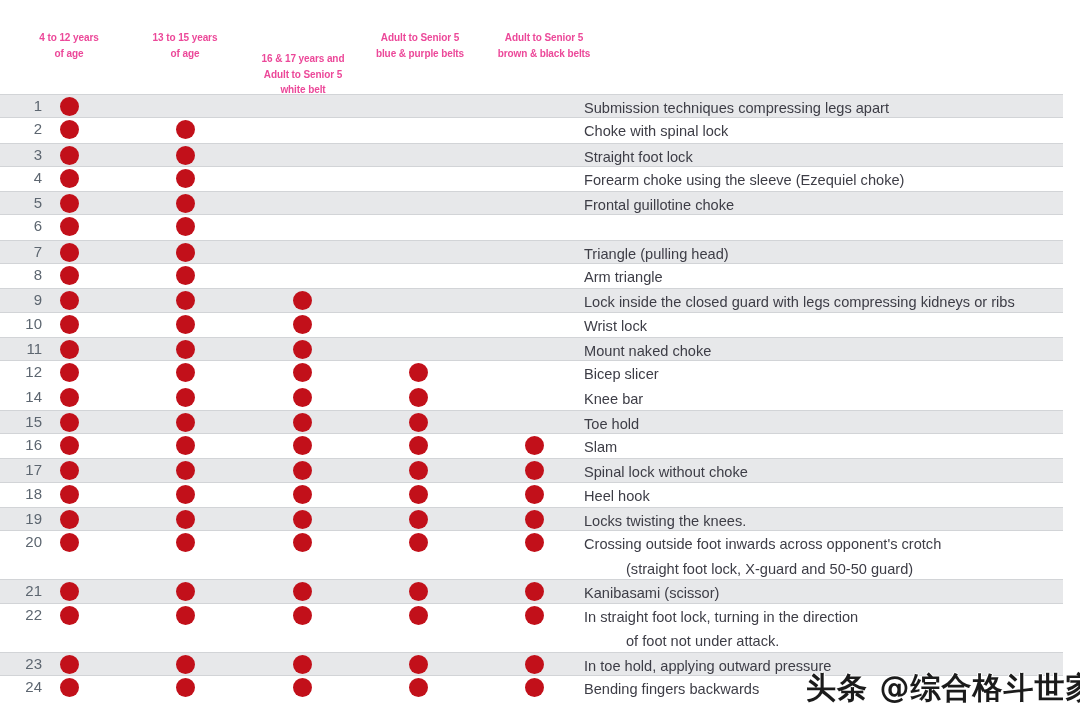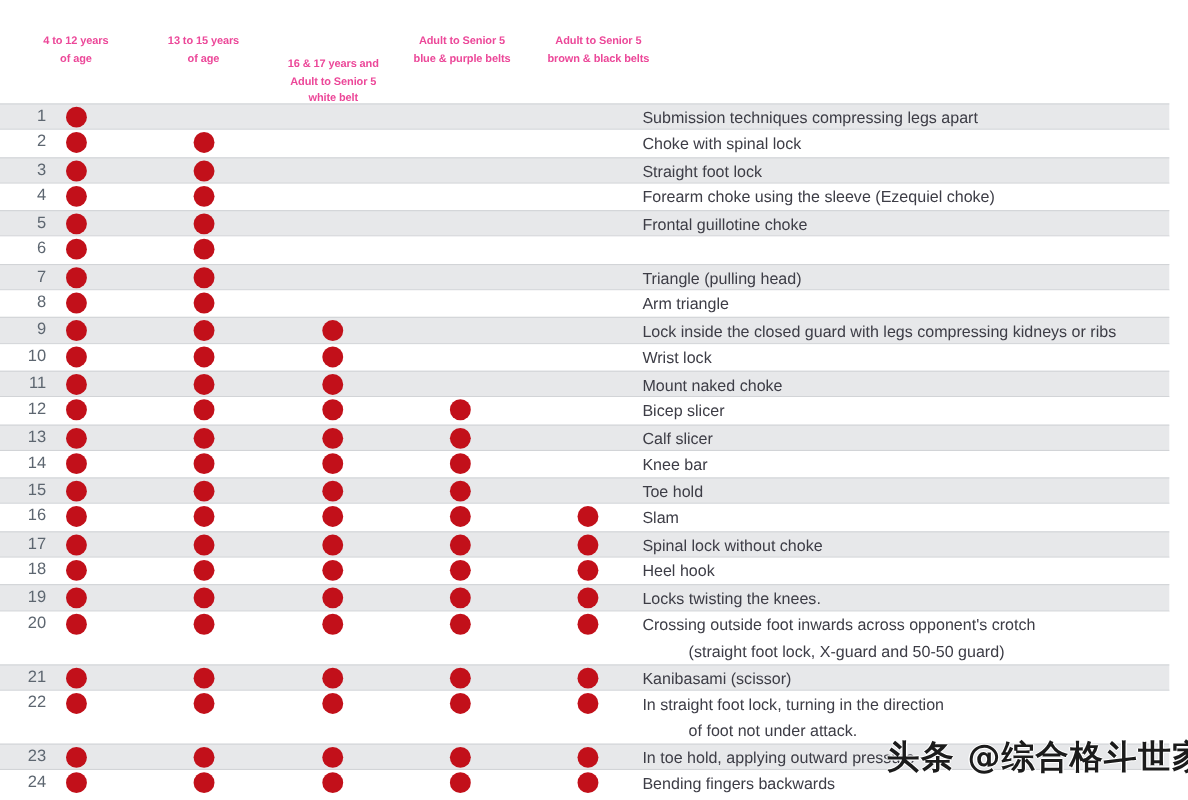--- a/index.html
+++ b/index.html
@@ -219,28 +219,20 @@
         <div class="desc"><span>Mount naked choke</span></div>
       </div>
       <div class="row plain">
         <div class="rownum">12</div>
         <div class="dot d0"></div>
         <div class="dot d1"></div>
         <div class="dot d2"></div>
         <div class="dot d3"></div>
         <div class="desc"><span>Bicep slicer</span></div>
       </div>
-      <div class="row shaded">
-        <div class="rownum">13</div>
-        <div class="dot d0"></div>
-        <div class="dot d1"></div>
-        <div class="dot d2"></div>
-        <div class="dot d3"></div>
-        <div class="desc"><span>Calf slicer</span></div>
-      </div>
       <div class="row plain">
         <div class="rownum">14</div>
         <div class="dot d0"></div>
         <div class="dot d1"></div>
         <div class="dot d2"></div>
         <div class="dot d3"></div>
         <div class="desc"><span>Knee bar</span></div>
       </div>
       <div class="row shaded">
         <div class="rownum">15</div>

